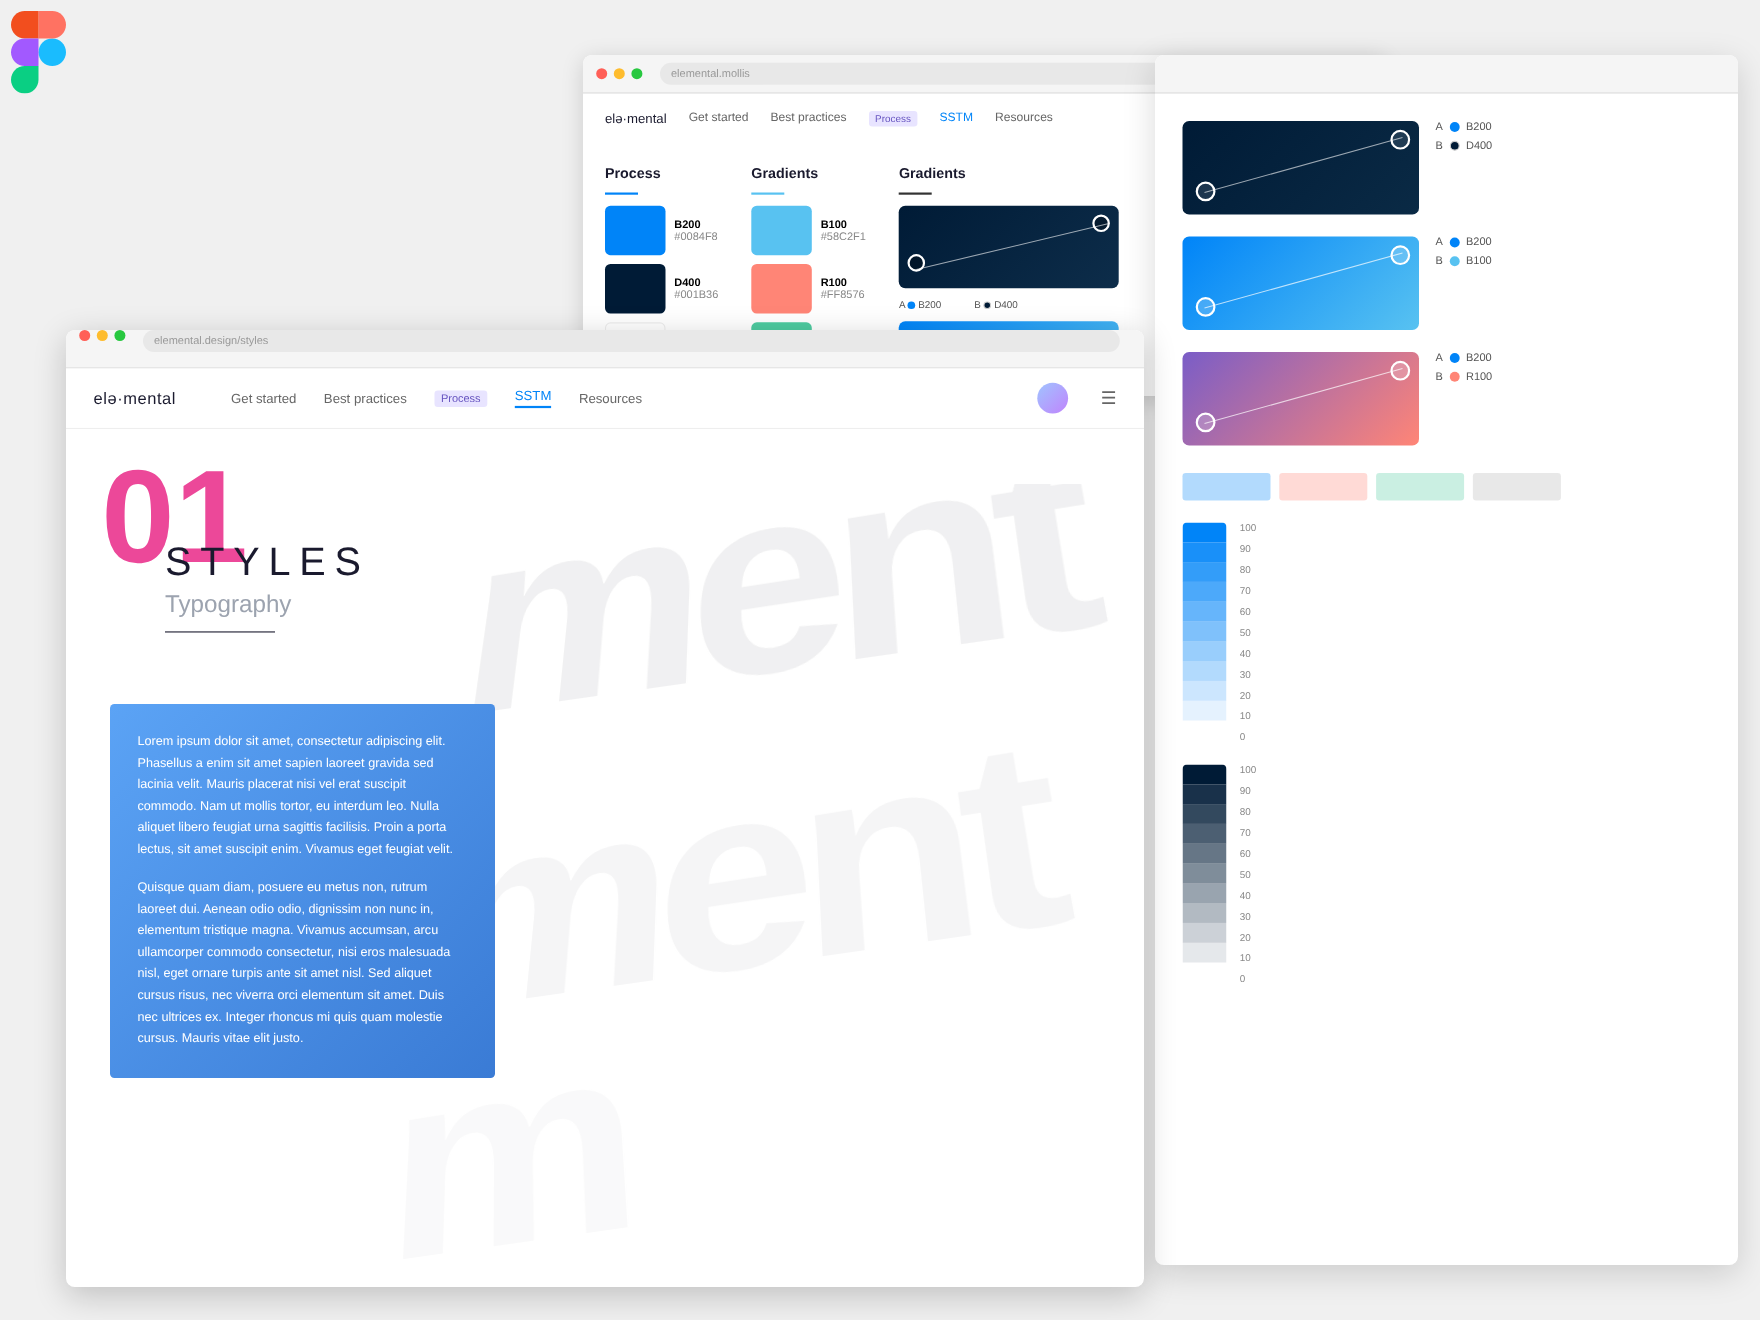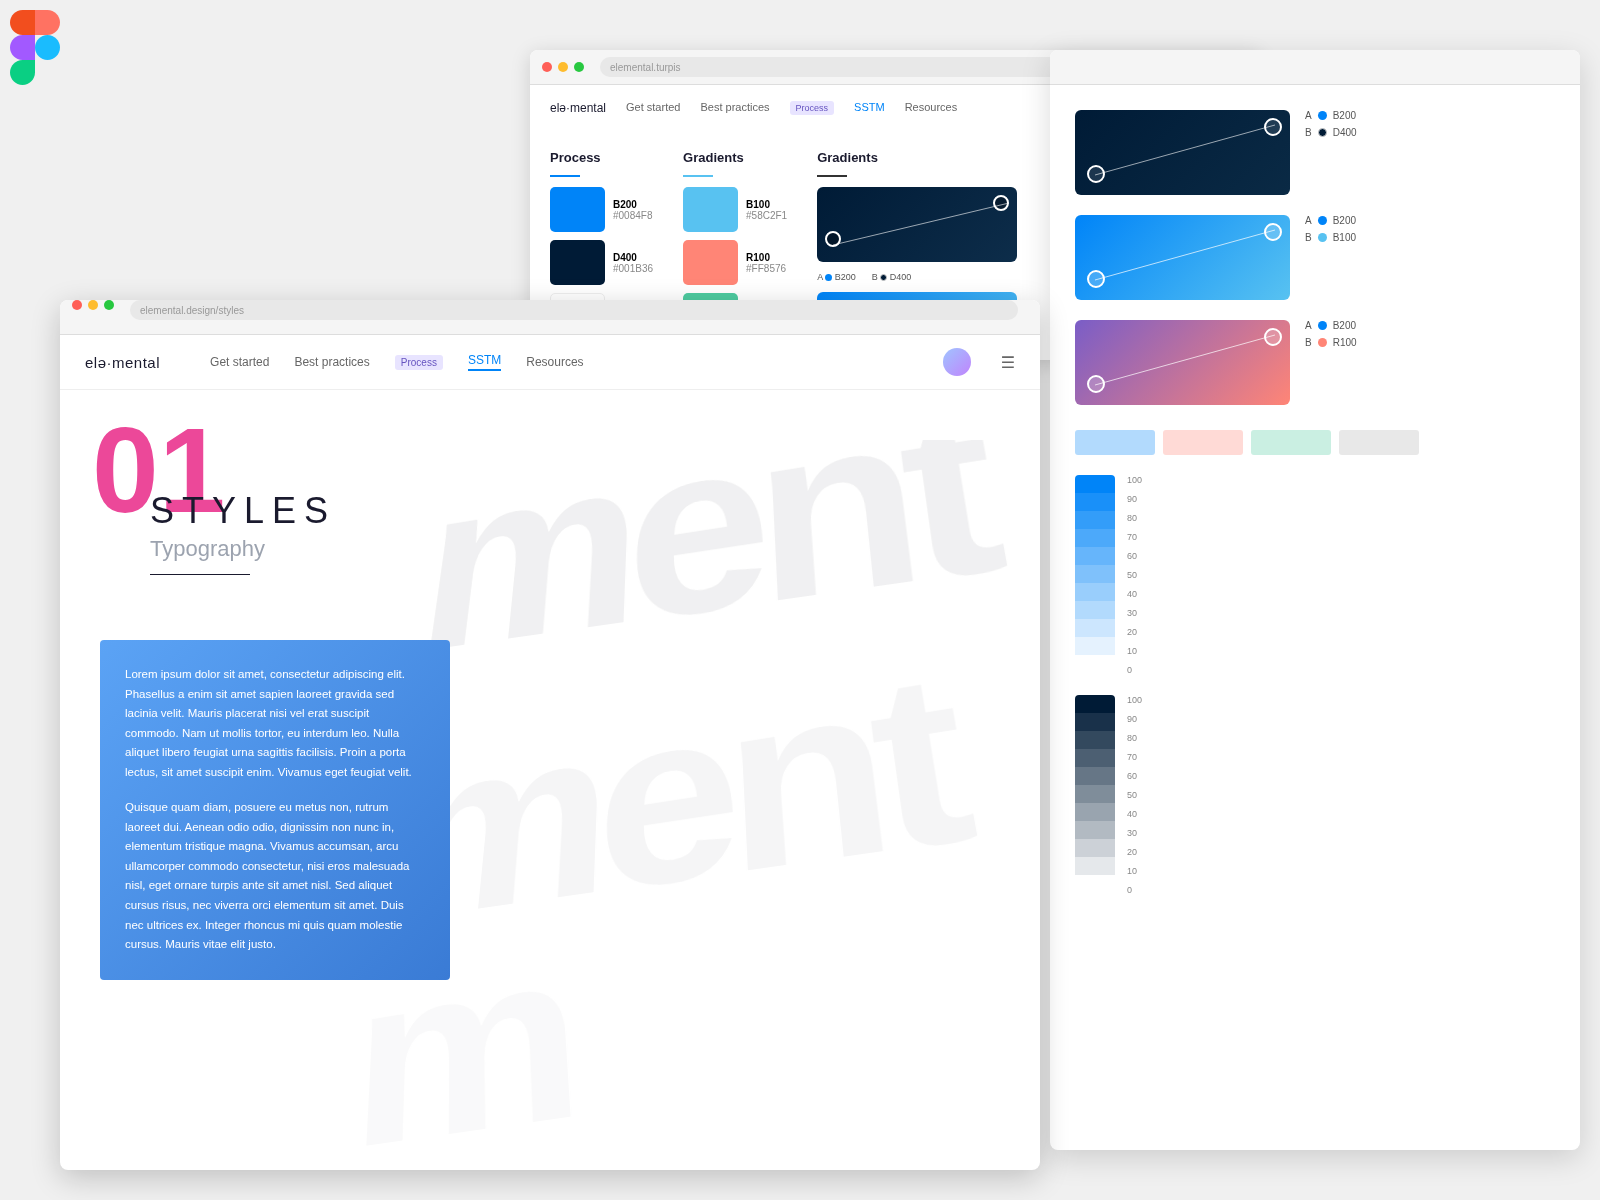--- a/index.html
+++ b/index.html
@@ -245,21 +245,21 @@
     <path d="M0 9.5C0 14.75 4.25 19 9.5 19H19V0H9.5C4.25 0 0 4.25 0 9.5Z" fill="#F24E1E"></path>
     <path d="M0 28.5C0 33.75 4.25 38 9.5 38H19V19H9.5C4.25 19 0 23.25 0 28.5Z" fill="#A259FF"></path>
   </svg>
 </div>
 
 <div class="browser-back">
   <div class="browser-chrome">
     <div class="dot red"></div>
     <div class="dot yellow"></div>
     <div class="dot green"></div>
-    <div style="flex:1; background:#e8e8e8; height:20px; border-radius:10px; margin: 0 10px; display:flex; align-items:center; padding:0 10px; font-size:10px; color:#999;">elemental.turpis</div>
+    <div style="flex:1; background:#e8e8e8; height:20px; border-radius:10px; margin: 0 10px; display:flex; align-items:center; padding:0 10px; font-size:10px; color:#999;">elemental.mollis</div>
 
     <div style="position:absolute; top:0; right:100px; width:80px; height:3px; background:#0084f8;"></div>
   </div>
 
   <div class="back-navbar">
     <span class="back-logo">elə·mental</span>
     <div class="back-nav-links">
       <span>Get started</span>
       <span>Best practices</span>
       <span style="background:#e8e4ff;color:#6654c0;font-size:9px;padding:2px 6px;border-radius:3px;">Process</span>
@@ -327,21 +327,21 @@
         <div class="back-section-title">Gradients</div>
         <div style="width:30px;height:2px;background:#333;margin-bottom:10px;"></div>
 
         <div style="position:relative;width:200px;height:75px;border-radius:6px;background:linear-gradient(135deg,#001B36,#0d2d4a);margin-bottom:10px;">
           <div style="position:absolute;top:8px;right:8px;width:16px;height:16px;border-radius:50%;border:2px solid #fff;background:rgba(0,0,0,0.3);"></div>
           <div style="position:absolute;bottom:15px;left:8px;width:16px;height:16px;border-radius:50%;border:2px solid #fff;background:rgba(0,0,0,0.3);"></div>
           <svg style="position:absolute;top:0;left:0;width:100%;height:100%;">
             <line x1="16" y1="58" x2="192" y2="16" stroke="rgba(255,255,255,0.6)" stroke-width="1"></line>
           </svg>
         </div>
-        <div style="display:flex;gap:16px;font-size:9px;color:#555;margin-bottom:10px;text-align:right;">
+        <div style="display:flex;gap:30px;font-size:9px;color:#555;margin-bottom:10px;text-align:right;">
           <span>A <span style="display:inline-block;width:7px;height:7px;border-radius:50%;background:#0084F8;vertical-align:middle;"></span> B200</span>
           <span>B <span style="display:inline-block;width:7px;height:7px;border-radius:50%;background:#001B36;vertical-align:middle;border:1px solid #ccc;"></span> D400</span>
         </div>
 
         <div style="position:relative;width:200px;height:75px;border-radius:6px;background:linear-gradient(135deg,#0084F8,#58C2F1);margin-bottom:10px;">
           <div style="position:absolute;top:8px;right:8px;width:16px;height:16px;border-radius:50%;border:2px solid #fff;background:rgba(255,255,255,0.3);"></div>
           <div style="position:absolute;bottom:15px;left:8px;width:16px;height:16px;border-radius:50%;border:2px solid #fff;background:rgba(255,255,255,0.3);"></div>
           <svg style="position:absolute;top:0;left:0;width:100%;height:100%;">
             <line x1="16" y1="58" x2="192" y2="16" stroke="rgba(255,255,255,0.7)" stroke-width="1"></line>
           </svg>

